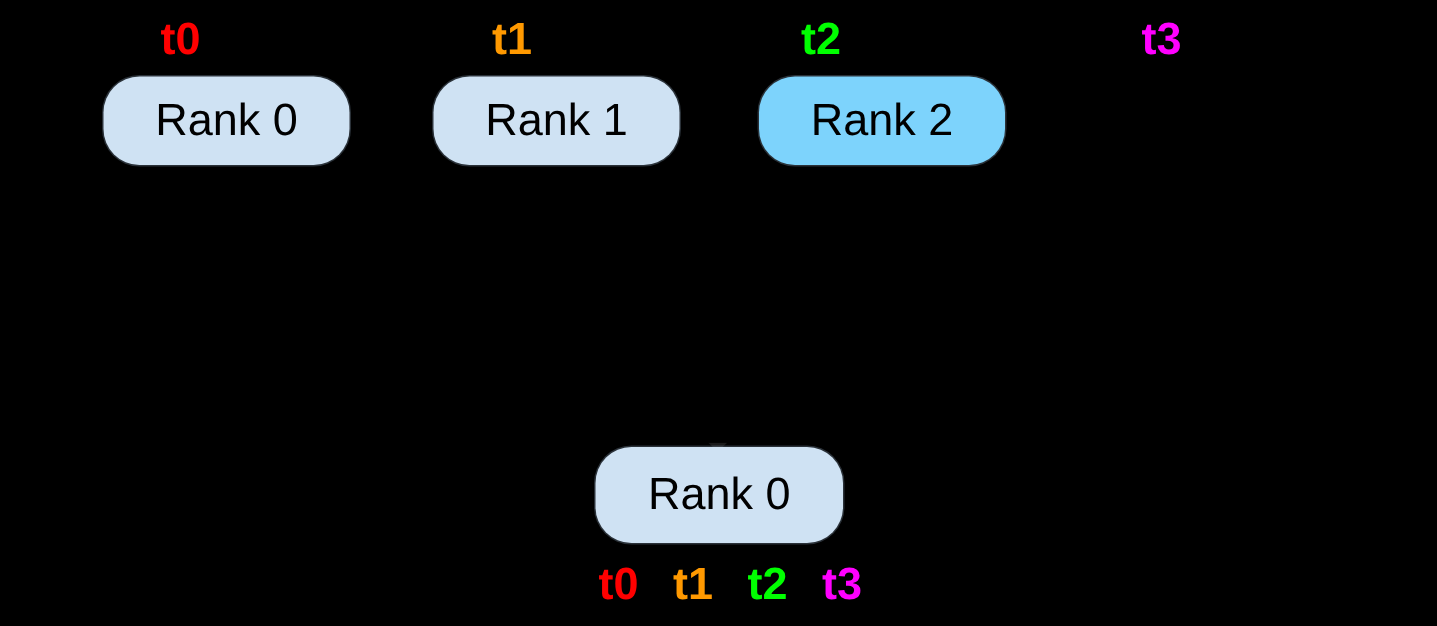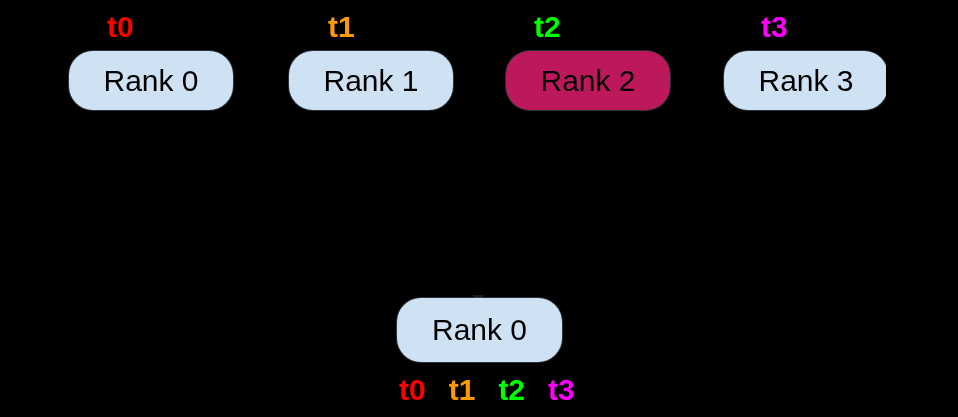--- a/index.html
+++ b/index.html
@@ -66,22 +66,21 @@
 
 <div class="canvas">
 
   <div class="tlabel" style="left: 107px; color: rgb(255, 0, 0);">t0</div>
   <div class="tlabel" style="left: 328px; color: rgb(255, 153, 0);">t1</div>
   <div class="tlabel" style="left: 534px; color: rgb(0, 255, 0);">t2</div>
   <div class="tlabel" style="left: 761px; color: rgb(255, 0, 255);">t3</div>
 
   <div class="rank-box" style="left: 69px; top: 51px; background-color: rgb(207, 226, 243);">Rank 0</div>
   <div class="rank-box" style="left: 289px; top: 51px; background-color: rgb(207, 226, 243);">Rank 1</div>
-  <div class="rank-box" style="left: 506px; top: 51px; background-color: #be185d;">Rank 2</div>
-  <div class="rank-box" style="left: 724px; top: 51px; background-color: rgb(207, 226, 243);">Rank 3</div>
+  <div class="rank-box" style="left: 506px; top: 51px; background-color: #7dd3fc;">Rank 2</div>
 
   <div class="arrow-tip"></div>
 
   <div class="rank-box bottom" style="left: 397px; top: 298px; background-color: rgb(207, 226, 243);">Rank 0</div>
 
   <div class="bottom-threads">
     <span style="color: rgb(255, 0, 0);">t0</span>
     <span style="color: rgb(255, 153, 0);">t1</span>
     <span style="color: rgb(0, 255, 0);">t2</span>
     <span style="color: rgb(255, 0, 255);">t3</span>

